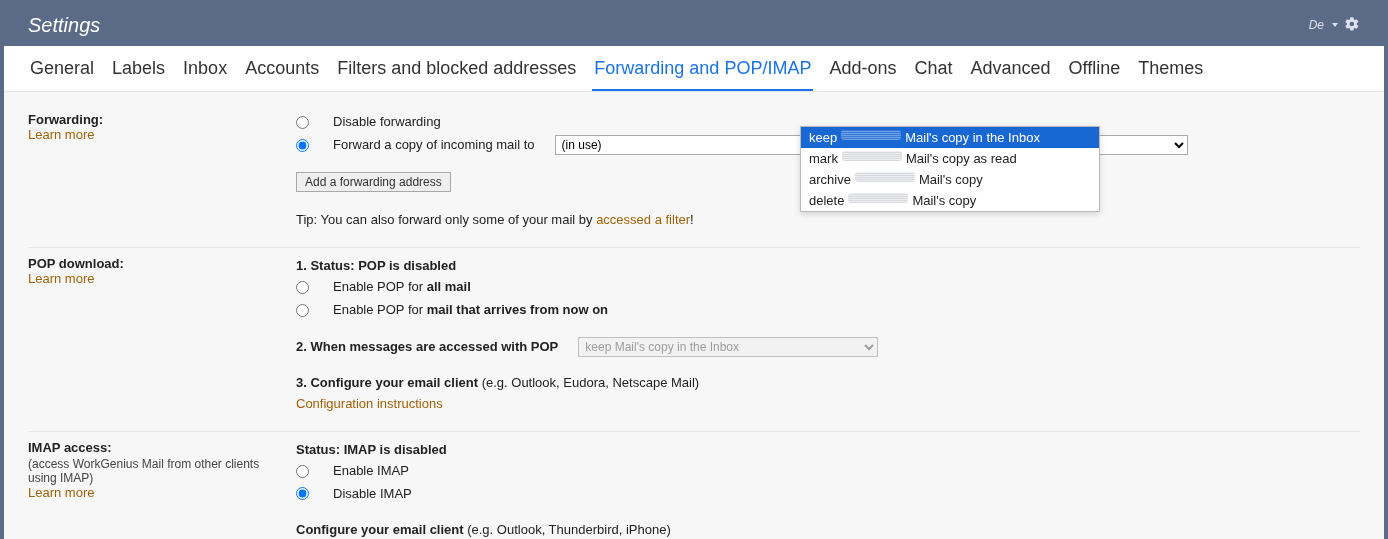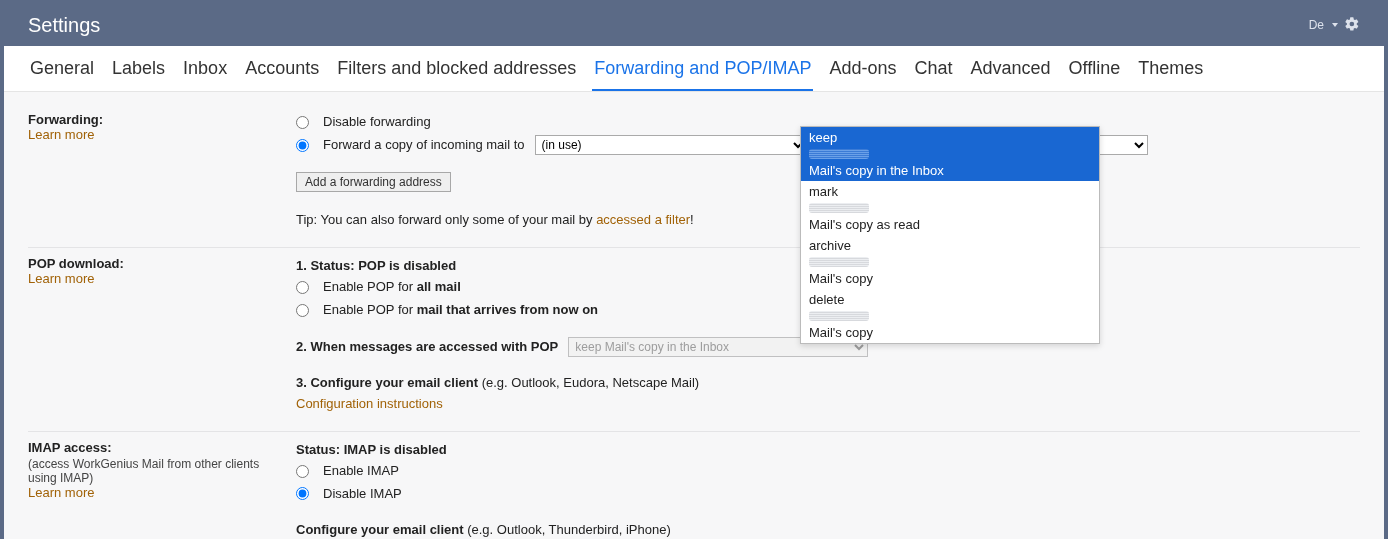--- a/index.html
+++ b/index.html
@@ -17,20 +17,21 @@
     padding: 4px;
   }
   .header {
     background: #5b6a86;
     color: #fff;
     padding: 10px 24px 10px 24px;
     display: flex;
     align-items: center;
     justify-content: space-between;
     height: 42px;
+    font-style: italic;
   }
   .header h1 {
     font-size: 20px;
     font-weight: 400;
   }
   .header-right {
     display: flex;
     align-items: center;
     gap: 6px;
     color: #dde2ec;
@@ -90,21 +91,21 @@
     font-size: 13px;
   }
   .right-col {
     flex: 1;
     font-size: 13px;
     line-height: 1.6;
   }
   .row {
     display: flex;
     align-items: center;
-    gap: 10px;
+    gap: 20px;
     margin-bottom: 2px;
     flex-wrap: nowrap;
   }
   input[type=radio] { margin-right: 4px; }
   select.sel {
     font-size: 12px;
     height: 20px;
     border: 1px solid #aaa;
     background: #fff;
     padding: 0 2px;
@@ -129,21 +130,20 @@
     border: 1px solid #bbb;
     box-shadow: 0 2px 6px rgba(0,0,0,0.15);
     z-index: 50;
     font-size: 13px;
   }
   .dropdown-item {
     padding: 3px 8px;
     cursor: pointer;
     display: flex;
     gap: 4px;
-    flex-direction: column;
   }
   .dropdown-item.selected {
     background: #1967d2;
     color: #fff;
   }
   .smudge {
     display: inline-block;
     width: 60px;
     height: 10px;
     background: repeating-linear-gradient(0deg,#d7d9dd 0,#d7d9dd 1px,#eceef1 1px,#eceef1 2px);

